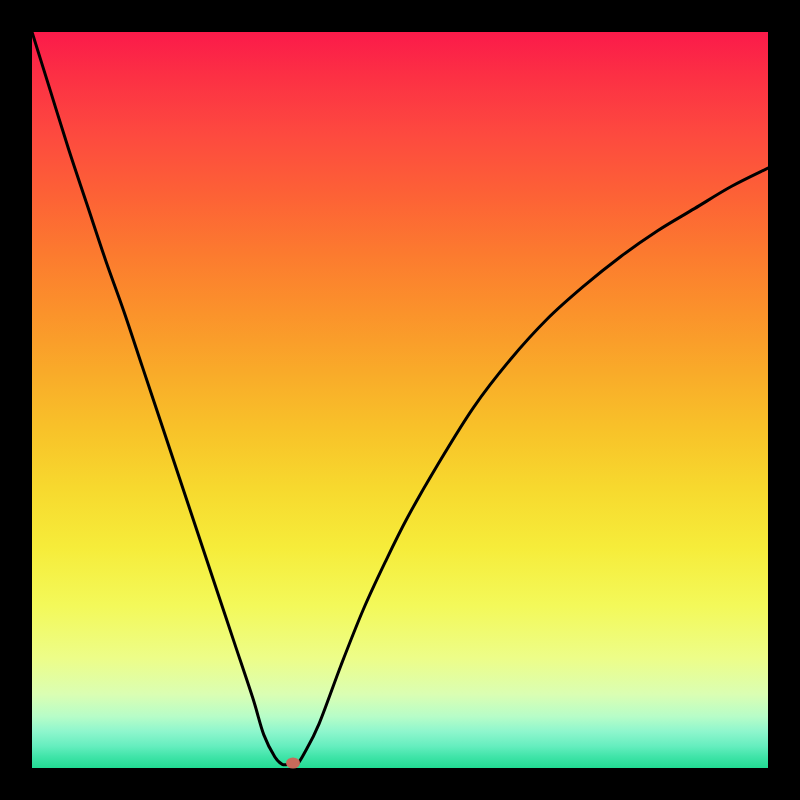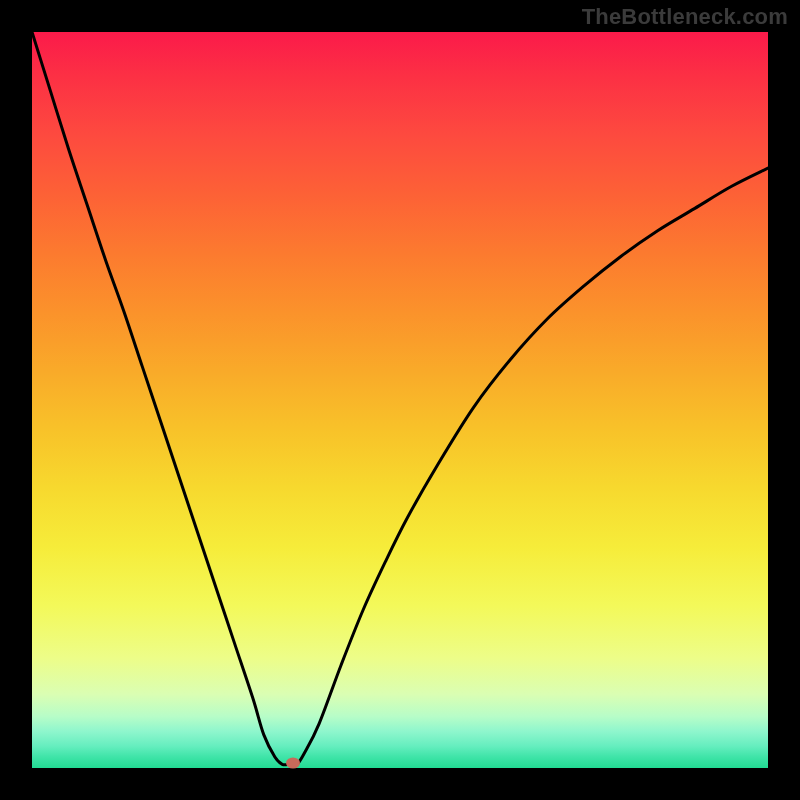--- a/index.html
+++ b/index.html
@@ -72,21 +72,20 @@
     background: #c86a5a;
     z-index: 3;
     transform: translate(-50%, -50%);
   }
 </style>
 </head>
 <body>
 
 <div class="frame">
 
-  <div class="watermark">TheBottleneck.com</div>
 
   <div class="plot-area">
 
     <svg class="curve-svg" viewBox="0 0 736 736" preserveAspectRatio="none">
       <path id="curve-path" fill="none" stroke="#000" stroke-width="3" stroke-linecap="round" stroke-linejoin="round" d="M 0.00 0.00 C 3.07 9.81, 12.27 39.25, 18.40 58.88 C 24.53 78.51, 30.67 98.75, 36.80 117.76 C 42.93 136.77, 49.07 154.56, 55.20 172.96 C 61.33 191.36, 67.47 210.37, 73.60 228.16 C 79.73 245.95, 85.87 261.89, 92.00 279.68 C 98.13 297.47, 104.27 316.48, 110.40 334.88 C 116.53 353.28, 122.67 371.68, 128.80 390.08 C 134.93 408.48, 141.07 426.88, 147.20 445.28 C 153.33 463.68, 159.47 482.08, 165.60 500.48 C 171.73 518.88, 177.87 537.28, 184.00 555.68 C 190.13 574.08, 196.27 592.48, 202.40 610.88 C 208.53 629.28, 215.89 650.75, 220.80 666.08 C 225.71 681.41, 228.16 693.07, 231.84 702.88 C 235.52 712.69, 239.81 720.05, 242.88 724.96 C 245.95 729.87, 247.79 731.09, 250.24 732.32 C 252.69 733.55, 255.15 732.32, 257.60 732.32 C 260.05 732.32, 262.51 734.16, 264.96 732.32 C 267.41 730.48, 268.64 728.03, 272.32 721.28 C 276.00 714.53, 280.91 706.56, 287.04 691.84 C 293.17 677.12, 301.76 651.97, 309.12 632.96 C 316.48 613.95, 323.84 594.93, 331.20 577.76 C 338.56 560.59, 345.92 545.25, 353.28 529.92 C 360.64 514.59, 366.77 501.71, 375.36 485.76 C 383.95 469.81, 393.76 452.64, 404.80 434.24 C 415.84 415.84, 429.33 393.15, 441.60 375.36 C 453.87 357.57, 466.13 342.24, 478.40 327.52 C 490.67 312.80, 502.93 299.31, 515.20 287.04 C 527.47 274.77, 539.73 264.35, 552.00 253.92 C 564.27 243.49, 576.53 233.68, 588.80 224.48 C 601.07 215.28, 613.33 206.69, 625.60 198.72 C 637.87 190.75, 650.13 184.00, 662.40 176.64 C 674.67 169.28, 686.93 161.31, 699.20 154.56 C 711.47 147.81, 729.87 139.23, 736.00 136.16 "></path>
     </svg>
 
     <div id="min-marker" class="marker" style="left: 261.28px; top: 730.848px;"></div>
   </div>
 

